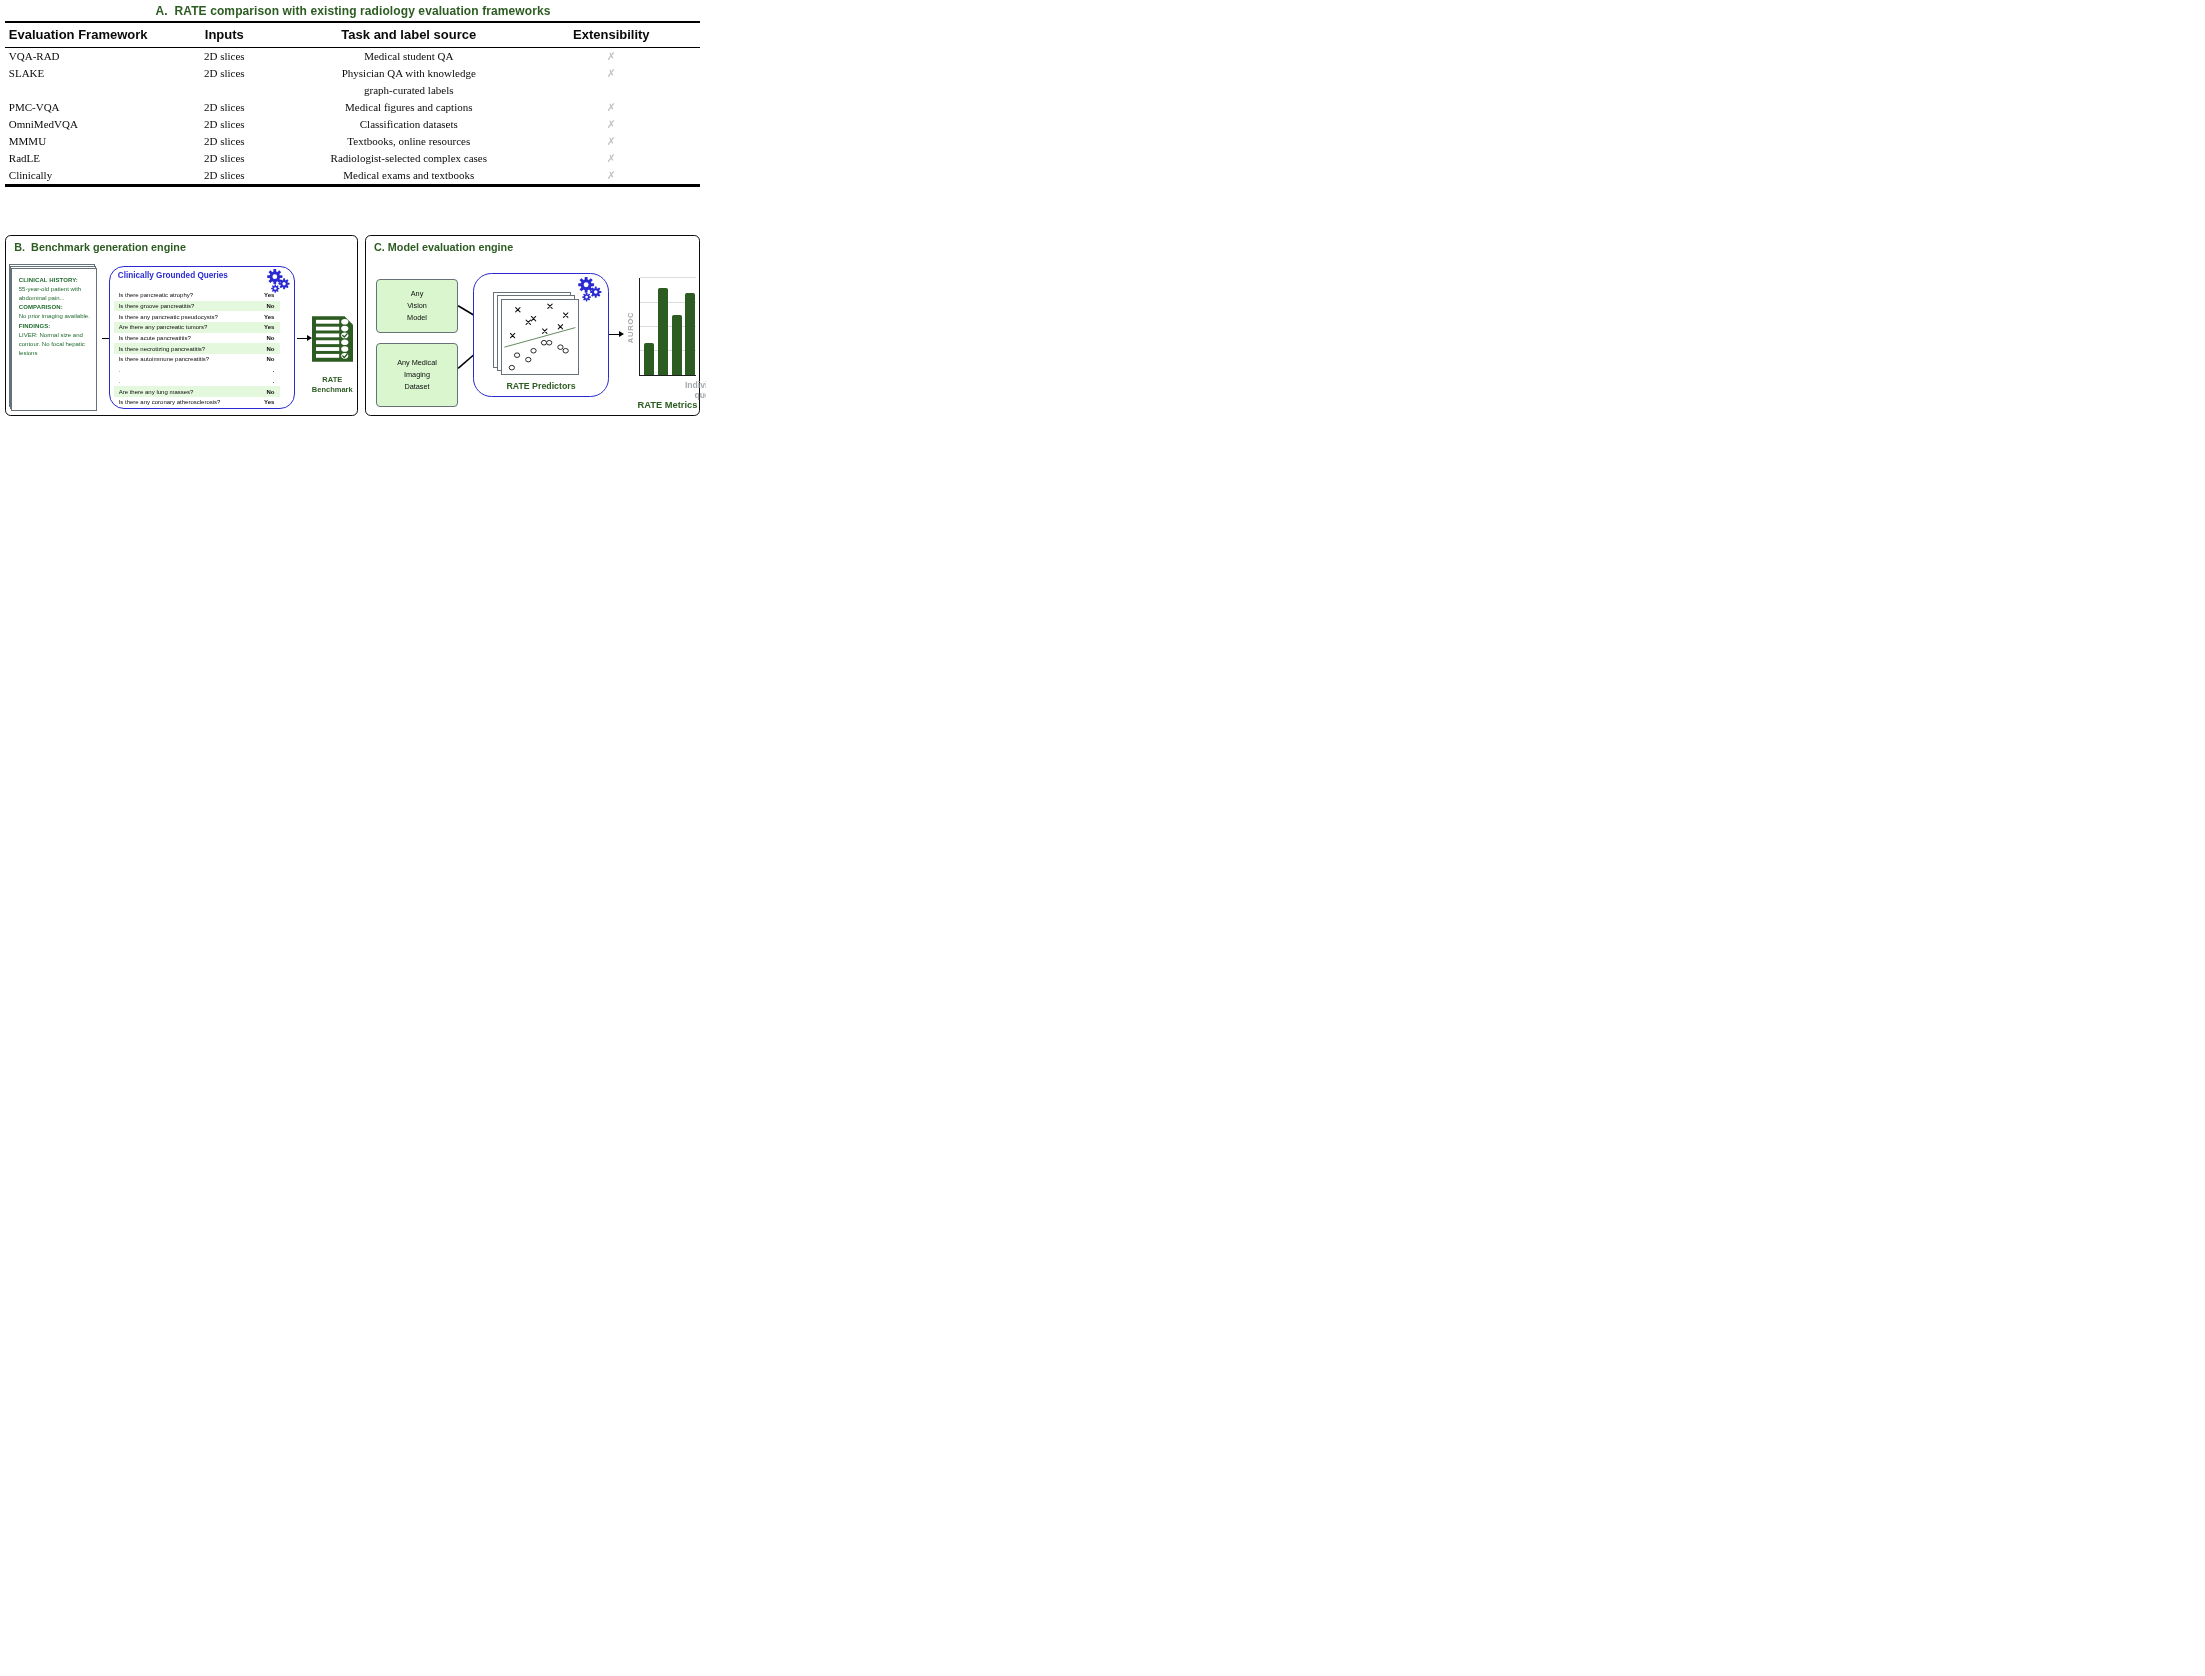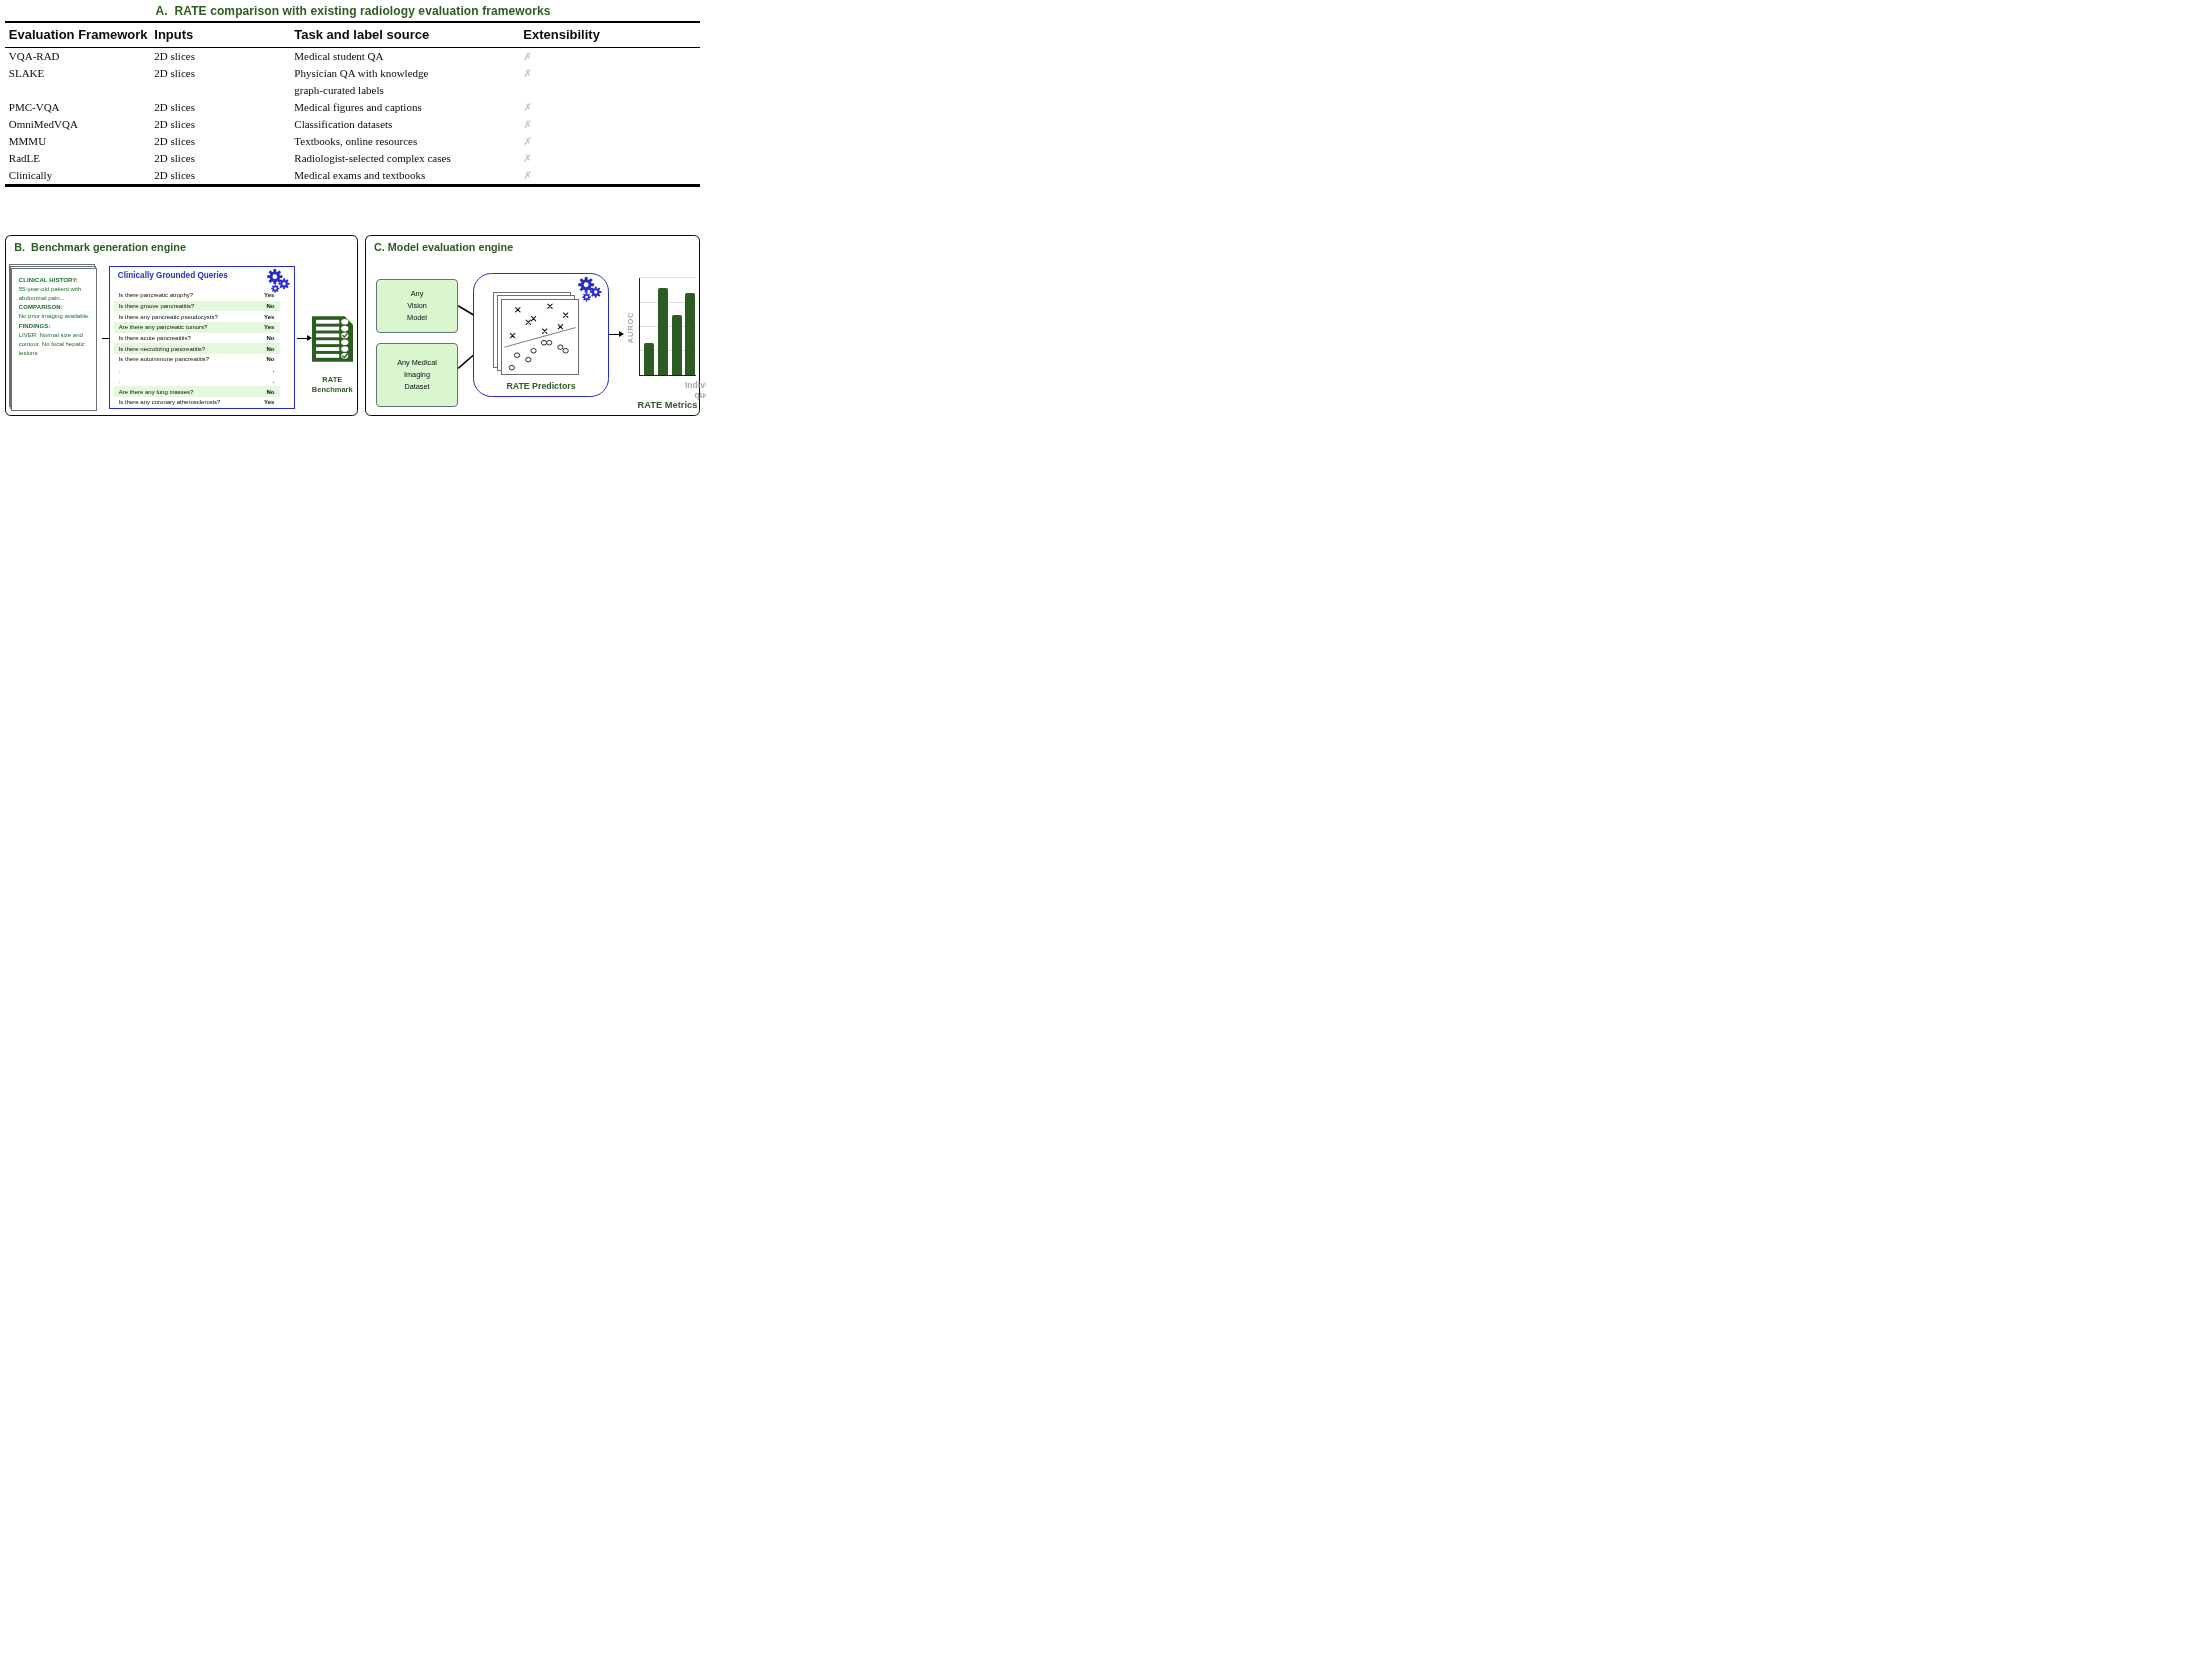--- a/index.html
+++ b/index.html
@@ -13,21 +13,21 @@
 
   
   #titleA{position:absolute;left:0;right:0;top:4.4px;text-align:center;
     font-size:12px;font-weight:700;color:var(--green);letter-spacing:0.1px;}
   #tableA{position:absolute;left:5.3px;top:21px;width:695px;}
   .rule{background:#000;width:100%;}
   .rule.thick{height:1.8px;} .rule.mid{height:1.3px;}
   .tgrid{display:grid;grid-template-columns:149px 140px 229px 176px;}
   .hcell{font-family:Liberation Sans, sans-serif;font-weight:700;font-size:13px;line-height:24px;color:#0a0a0a;}
   .hcell.left{padding-left:3.5px;text-align:left;}
-  .c{text-align:left;}
+  .c{text-align:center;}
   .bcell{font-family:"Liberation Serif",serif;font-size:11px;line-height:17px;color:#0a0a0a;}
   .bcell.left{padding-left:3.5px;}
   .pre{white-space:pre-line;}
   .xmark{font-family:"DejaVu Sans",sans-serif;font-weight:600;font-size:10.6px;line-height:17px;color:var(--xgray);}
   .ratecell{font-family:"Liberation Serif",serif;font-weight:700;font-size:11px;line-height:15px;color:#0a0a0a;padding:3.1px 0;}
   .ratecell.left{padding-left:3.5px;}
 
   
   .panel{position:absolute;border:1.5px solid #0b0b0b;border-radius:5.7px;background:#fff;}
   #panelB{left:5.3px;top:235px;width:353px;height:181px;}
@@ -42,21 +42,21 @@
   #report{padding:7px 4.4px 0 6.6px;color:var(--greenmed);font-size:6px;line-height:1.52;}
   .chead{font-weight:800;letter-spacing:0.1px;}
 
   .cline{position:absolute;height:1.3px;background:#000;}
   .arrow{position:absolute;height:1.3px;background:#000;}
   .arrow::after{content:"";position:absolute;right:-4.9px;top:-2.6px;
     border-left:5.3px solid #000;border-top:3.3px solid transparent;border-bottom:3.3px solid transparent;}
 
   
   #qbox{position:absolute;left:103px;top:29.6px;width:186px;height:143px;
-    border:1.5px solid var(--blue);border-radius:0;background:#fff;}
+    border:1.5px solid var(--blue);border-radius:15px;background:#fff;}
   #qtitle{position:absolute;left:7.5px;top:4px;font-size:8.2px;font-weight:700;color:var(--blue);}
   .gearsvg{position:absolute;}
   #qgears{right:3.1px;top:2.2px;width:25.6px;height:25px;}
   #qrows{position:absolute;left:0;right:0;top:23.4px;}
   .qrow{height:10.7px;display:flex;align-items:center;margin:0 14.6px 0 4px;padding:0 5.3px 0 4.4px;
     font-size:6px;color:#0c0c0c;}
   .qrow.hl{background:var(--rowgreen);}
   .qrow .q{flex:1;}
   .qrow .a{font-weight:800;}
 

